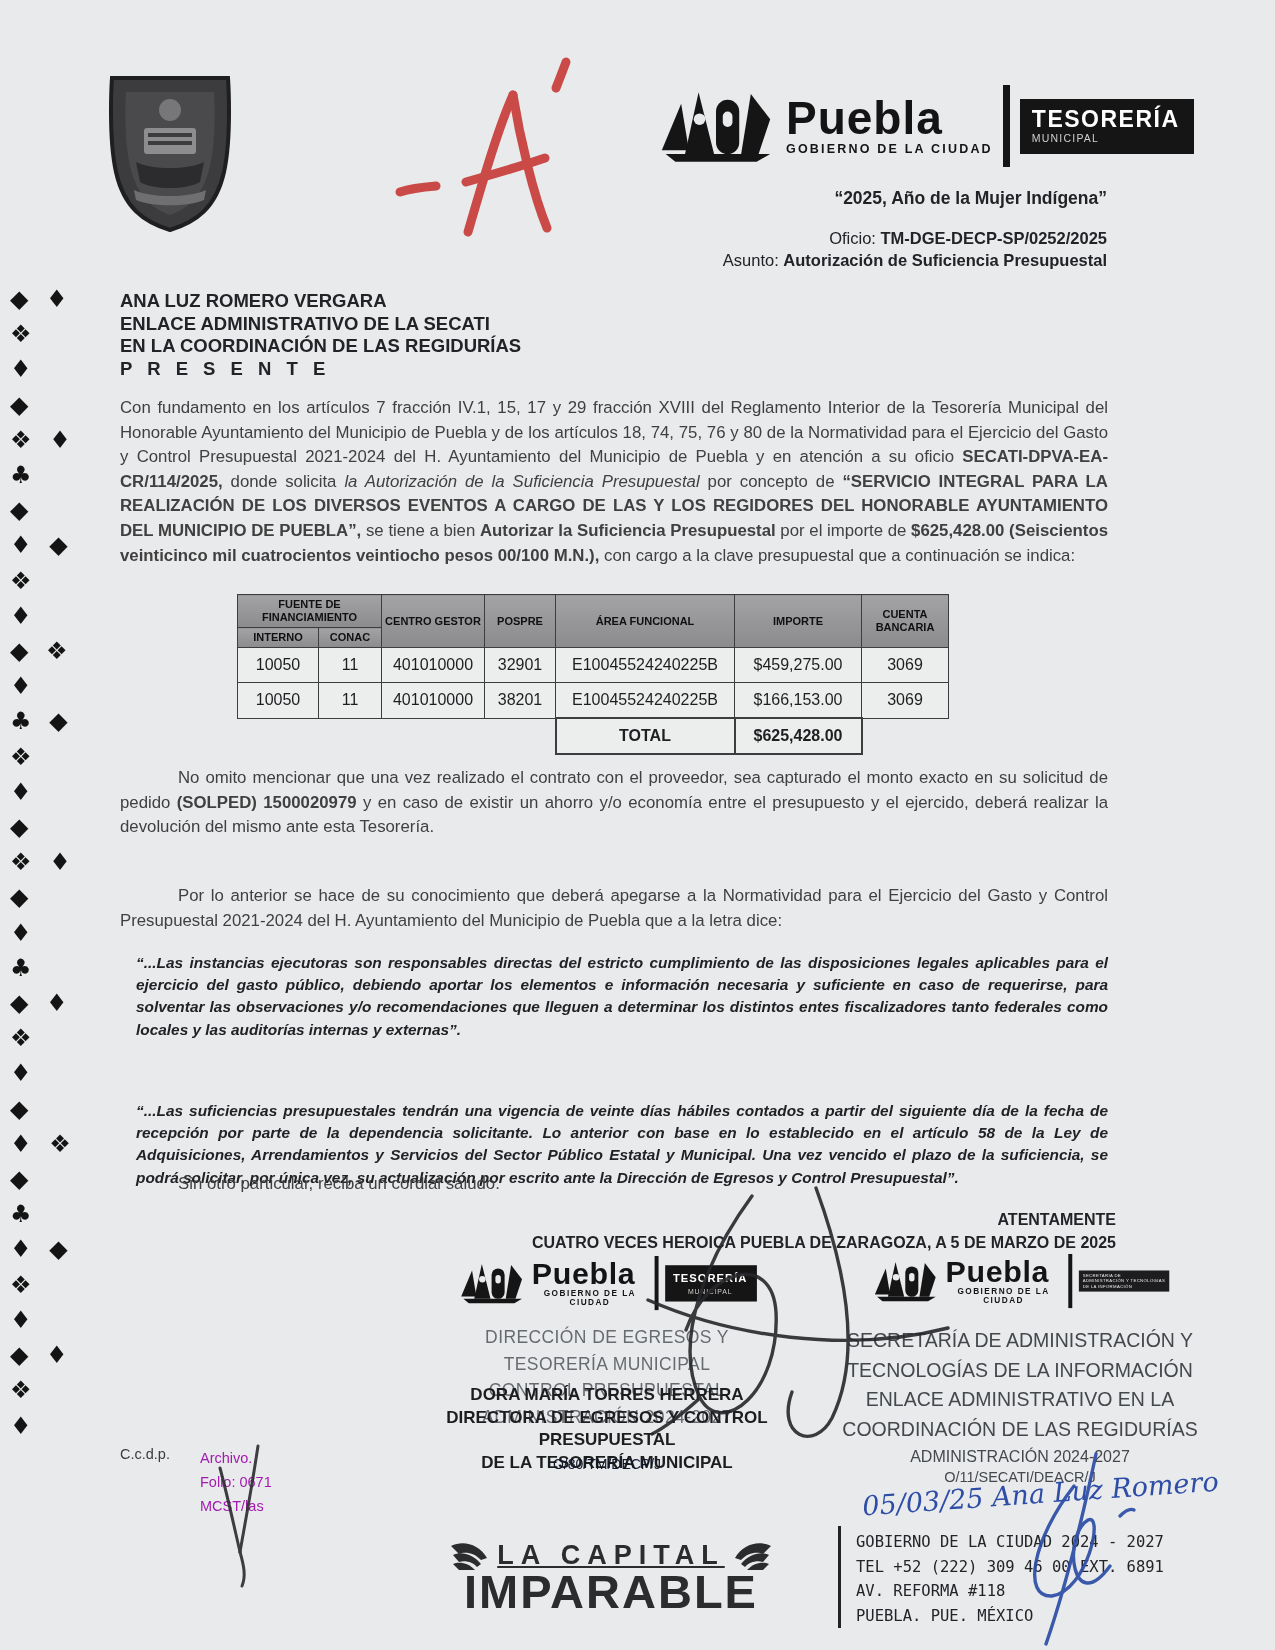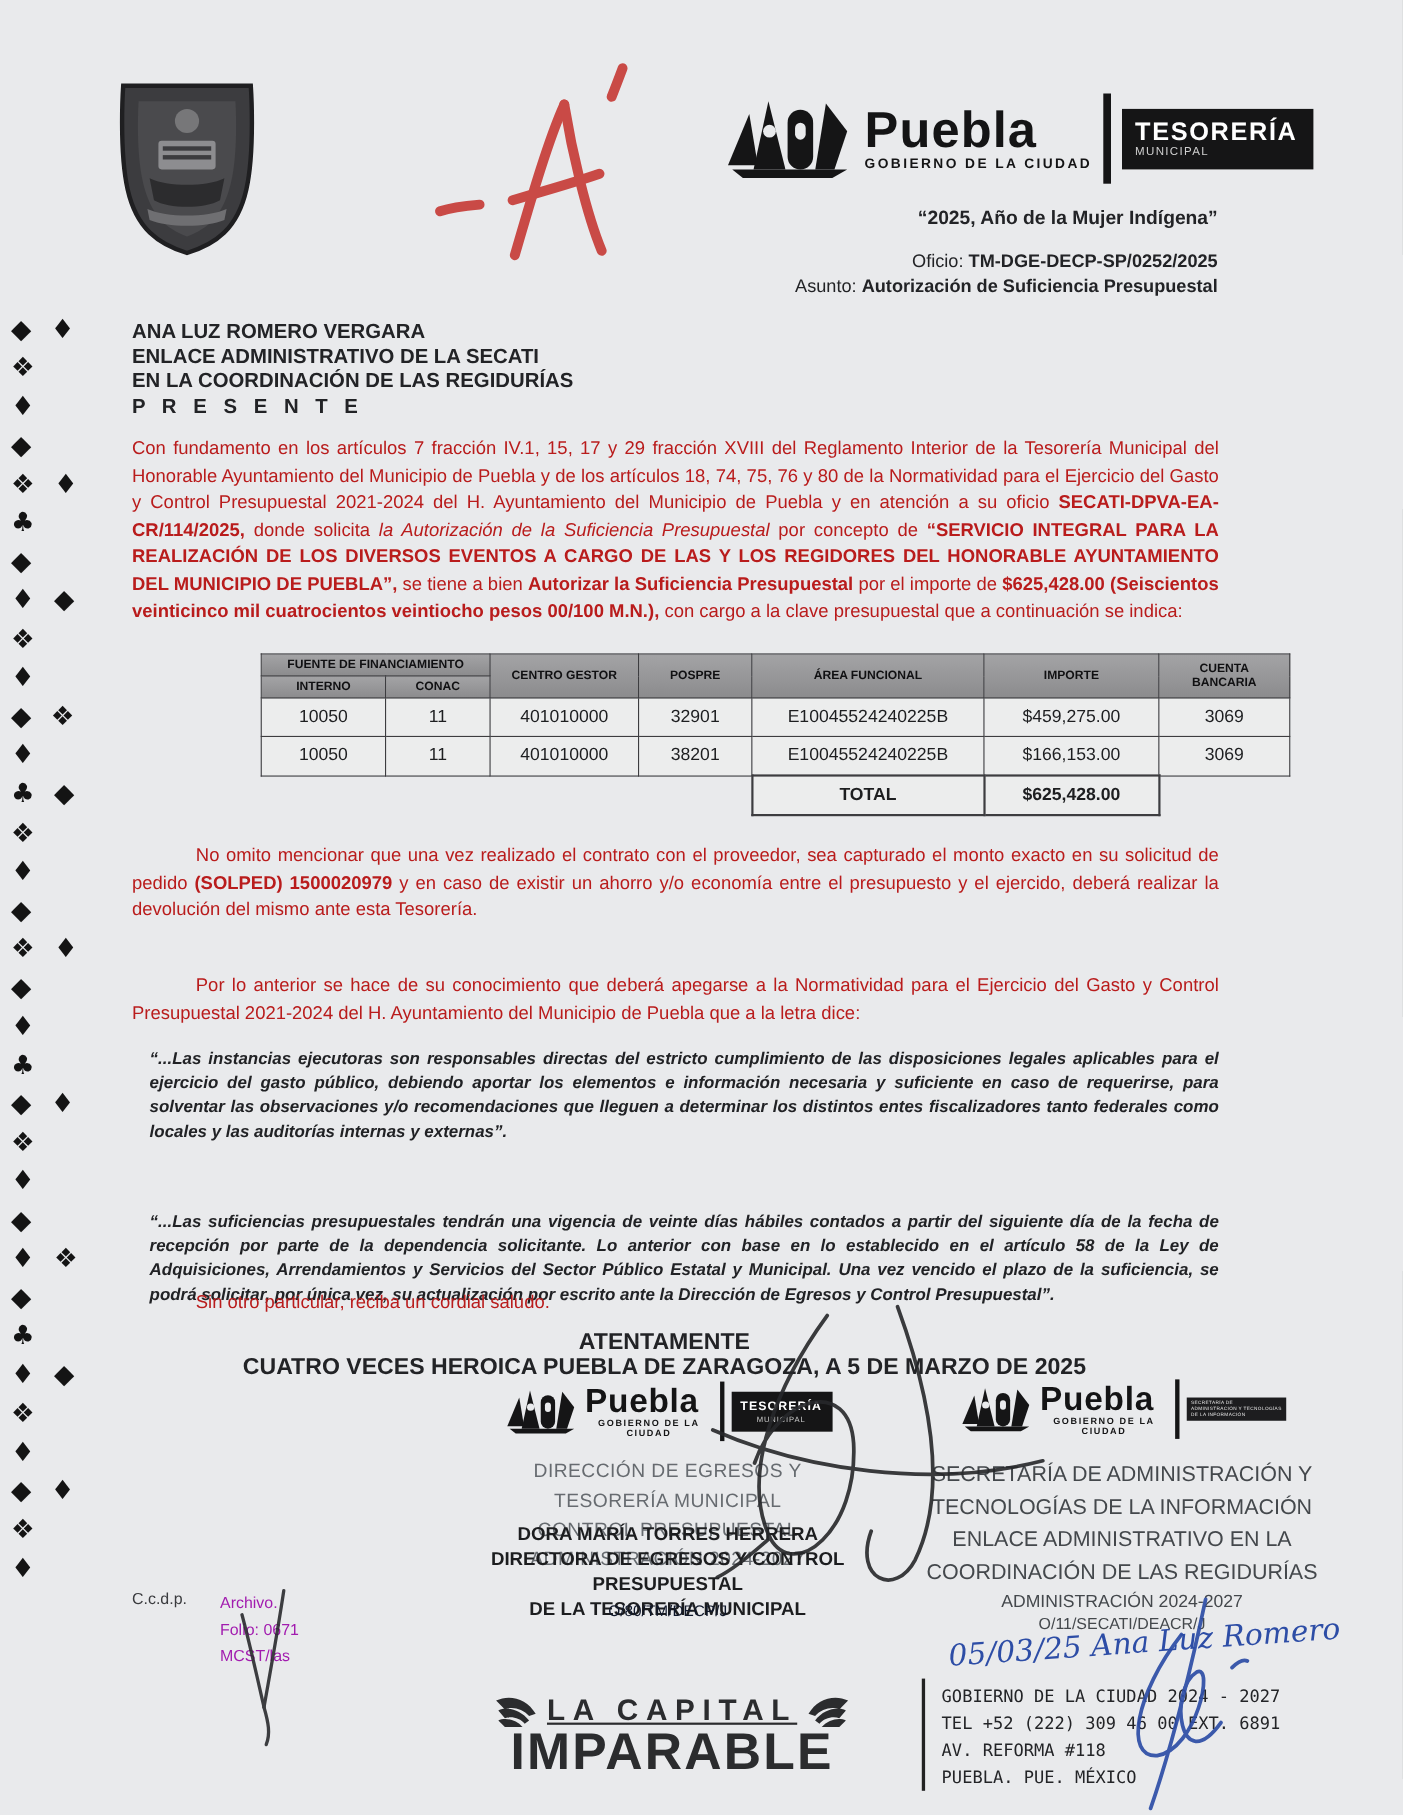--- a/index.html
+++ b/index.html
@@ -21,45 +21,45 @@
   .dept-main{font-weight:bold;font-size:23px;letter-spacing:1.5px;line-height:24px;}
   .dept-sub{font-size:10.5px;letter-spacing:1.2px;color:#cfcfcf;margin-top:1px;}
   .slogan{position:absolute;right:168px;top:188px;font-weight:bold;font-size:17.5px;}
   .ref-block{position:absolute;right:168px;top:228px;text-align:right;font-size:16.5px;line-height:21.5px;}
   .ref-block b{font-weight:bold;}
   
   .recipient{position:absolute;left:120px;top:290px;font-weight:bold;font-size:18.5px;line-height:22.5px;}
   .recipient .presente{letter-spacing:5px;}
   
   .para{position:absolute;left:120px;width:988px;font-size:16.8px;line-height:24.6px;
-        text-align:justify;color:#b91c1c;}
+        text-align:justify;color:#404040;}
   .para.indent{text-indent:58px;}
   .p1{top:396px;}
   .p2{top:766px;}
   .p3{top:884px;}
   .quote{position:absolute;left:136px;width:972px;font-size:15.4px;line-height:22.2px;
          text-align:justify;font-weight:bold;font-style:italic;color:#212225;}
   .q1{top:952px;}
   .q2{top:1100px;}
   .closing{top:1172px;}
   
   .btable{position:absolute;left:237px;top:594px;border-collapse:collapse;font-size:16px;}
   .btable th{background:linear-gradient(#a3a3a5,#8b8b8d);color:#101012;font-size:11px;
-    font-weight:bold;border:1.6px solid #3d3d40;padding:3px 16px;line-height:13px;}
+    font-weight:bold;border:1.6px solid #3d3d40;padding:3px 0;line-height:13px;}
   .btable td{border:1.6px solid #3d3d40;background:#eceded;text-align:center;
     padding:4px 6px;height:26px;color:#1d1e20;}
   .btable .w-int{width:80px;}.btable .w-con{width:62px;}.btable .w-cg{width:102px;}
   .btable .w-pos{width:70px;text-align:center;}.btable .w-af{width:178px;}.btable .w-imp{width:126px;}
   .btable .w-cb{width:86px;}
   .btable .nb{border:none;background:transparent;}
   .btable .tlabel{font-weight:bold;border-width:2px;}
   .btable .tvalue{font-weight:bold;border-width:2px;}
   
-  .attn{position:absolute;left:104px;width:1000px;top:1208px;text-align:center;
-        font-weight:bold;font-size:21px;line-height:23px;}
+  .attn{position:absolute;left:116px;width:1000px;top:1208px;text-align:right;
+        font-weight:bold;font-size:16px;line-height:23px;}
   
   .stamp-left{position:absolute;left:392px;top:1254px;width:430px;text-align:center;}
   .stamp-right{position:absolute;left:816px;top:1252px;width:408px;text-align:center;}
   .mini{display:flex;justify-content:center;}
   .plogo.mini-logo{position:relative;transform:scale(.66);transform-origin:top center;}
   .gray-stamp{font-size:17.5px;line-height:26.5px;color:#595e63;opacity:.9;margin-top:-18px;letter-spacing:.4px;}
   .signer-bold{position:absolute;left:0;right:0;top:130px;font-weight:bold;
     font-size:17px;line-height:22.5px;color:#1c1d1f;}
   .stamp-code{position:absolute;left:0;right:0;top:202px;color:#0f172a;font-size:14px;}
   .sati-lines{font-size:19.5px;line-height:29.5px;color:#44484c;margin-top:-14px;}

